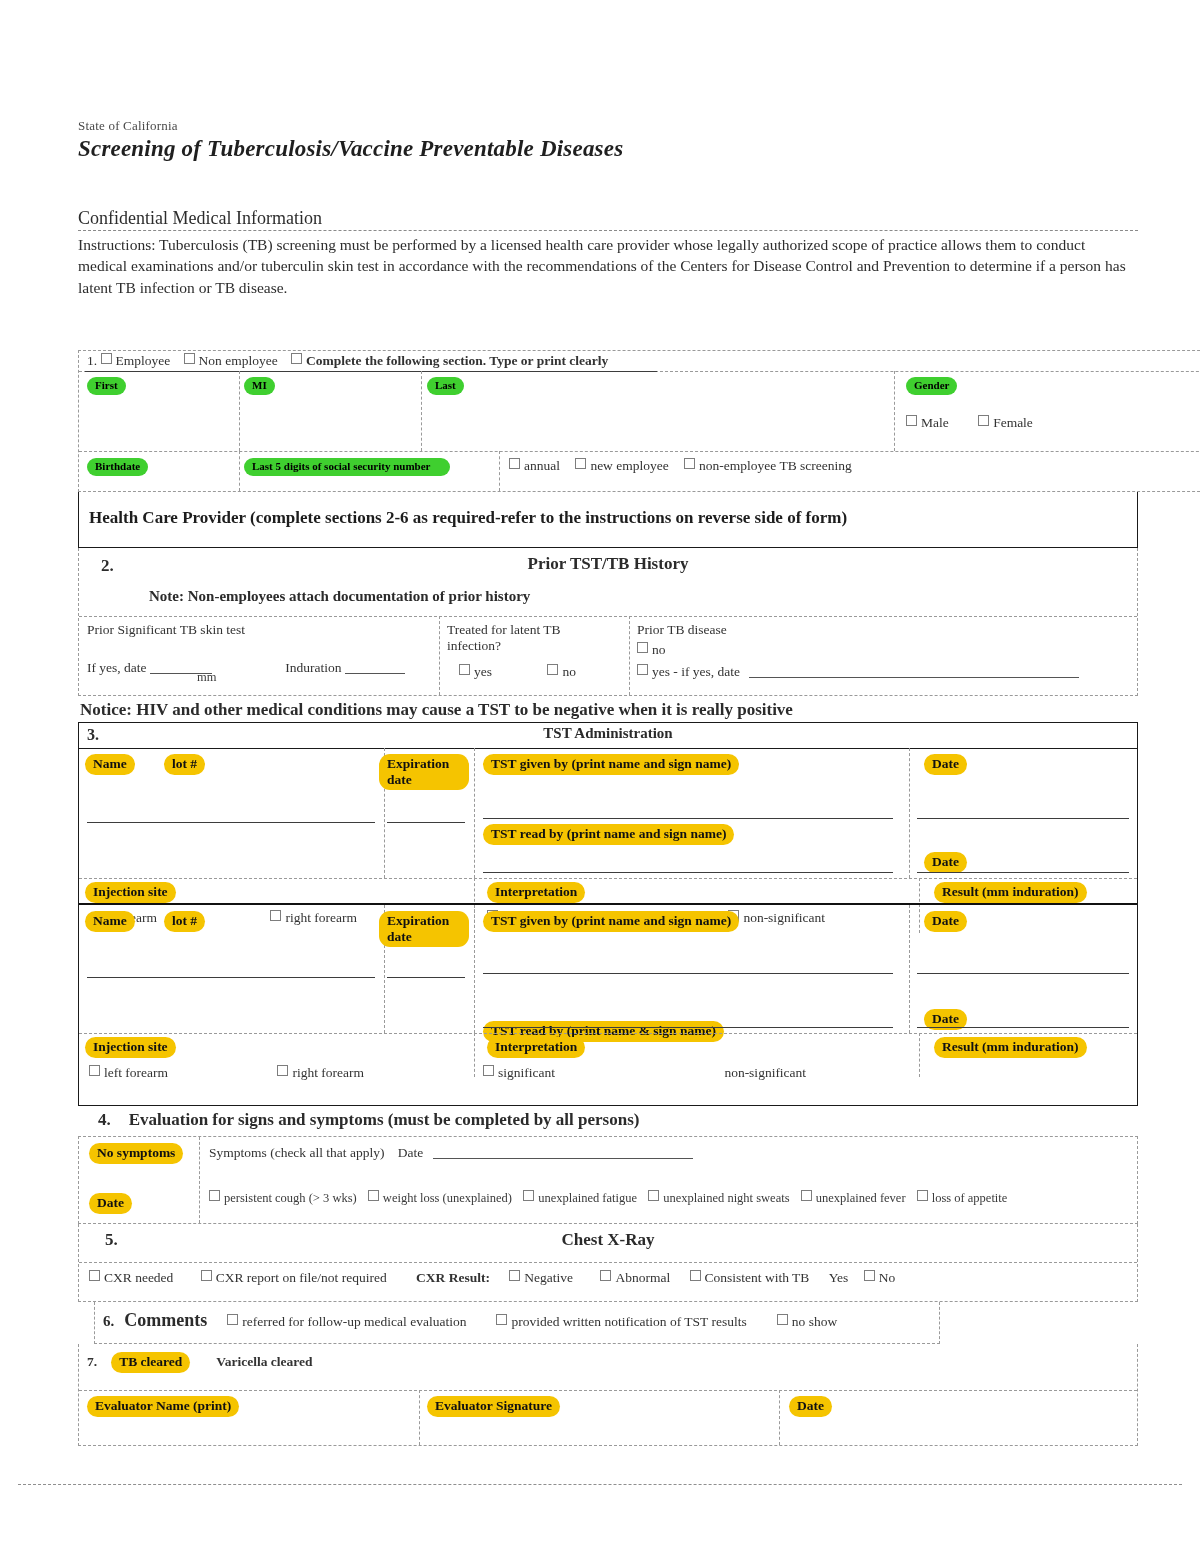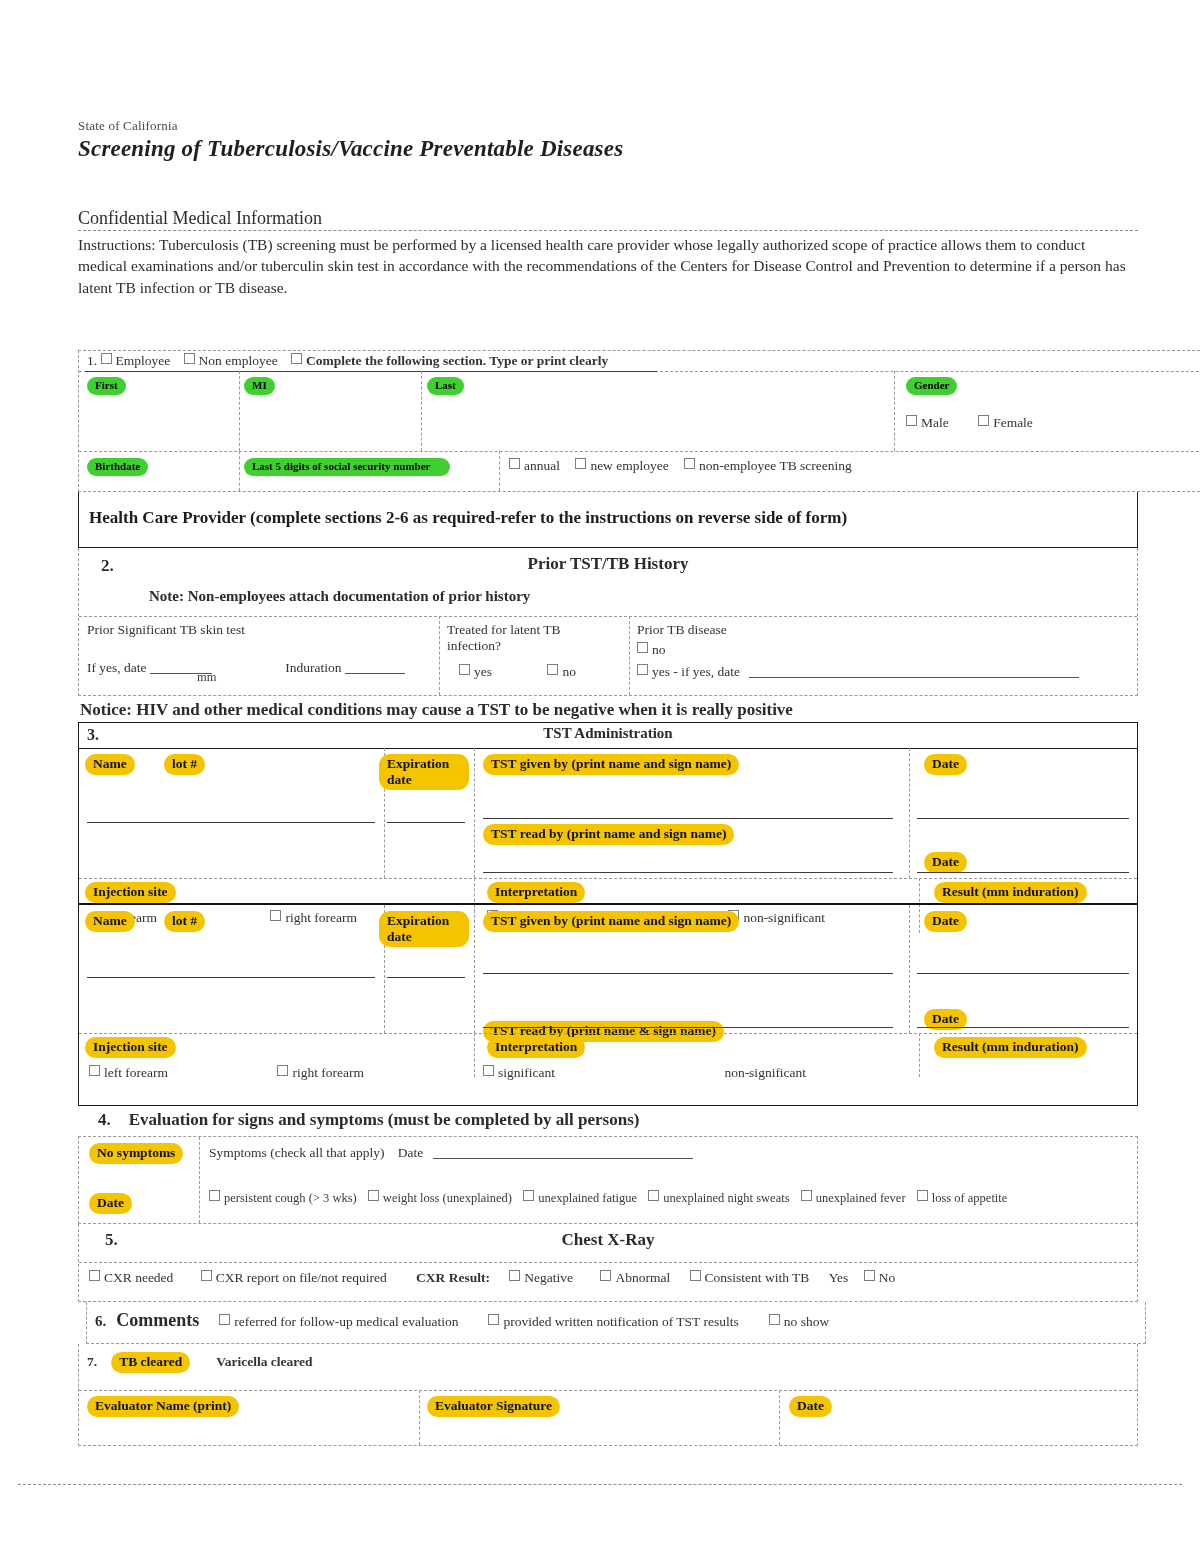--- a/index.html
+++ b/index.html
@@ -380,21 +380,21 @@
         <span class="chk" style="margin-left:24px;"></span><span>CXR report on file/not required</span>
         <span class="bold" style="margin-left:26px;">CXR Result:</span>
         <span class="chk" style="margin-left:16px;"></span><span>Negative</span>
         <span class="chk" style="margin-left:24px;"></span><span>Abnormal</span>
         <span class="chk" style="margin-left:16px;"></span><span>Consistent with TB</span>
         <span style="margin-left:16px;">Yes</span>
         <span class="chk" style="margin-left:12px;"></span><span>No</span>
       </div>
     </div>
 
-    <div class="dashbox" style="position:absolute; left:8px; top:1184px; width:1060px; height:42px; border-top:none;">
+    <div class="dashbox" style="position:absolute; left:16px; top:1184px; width:846px; height:42px; border-top:none;">
       <div class="abs" style="left:8px; top:8px; white-space:nowrap;">
         <span class="bold" style="font-size:15px;">6.</span>
         <span class="bold" style="font-size:18px; margin-left:6px;">Comments</span>
         <span class="chk" style="margin-left:16px;"></span><span class="sm">referred for follow-up medical evaluation</span>
         <span class="chk" style="margin-left:26px;"></span><span class="sm">provided written notification of TST results</span>
         <span class="chk" style="margin-left:26px;"></span><span class="sm">no show</span>
       </div>
     </div>
 
     <div class="dashbox" style="position:absolute; left:0px; top:1226px; width:1060px; height:102px; border-top:none;">

